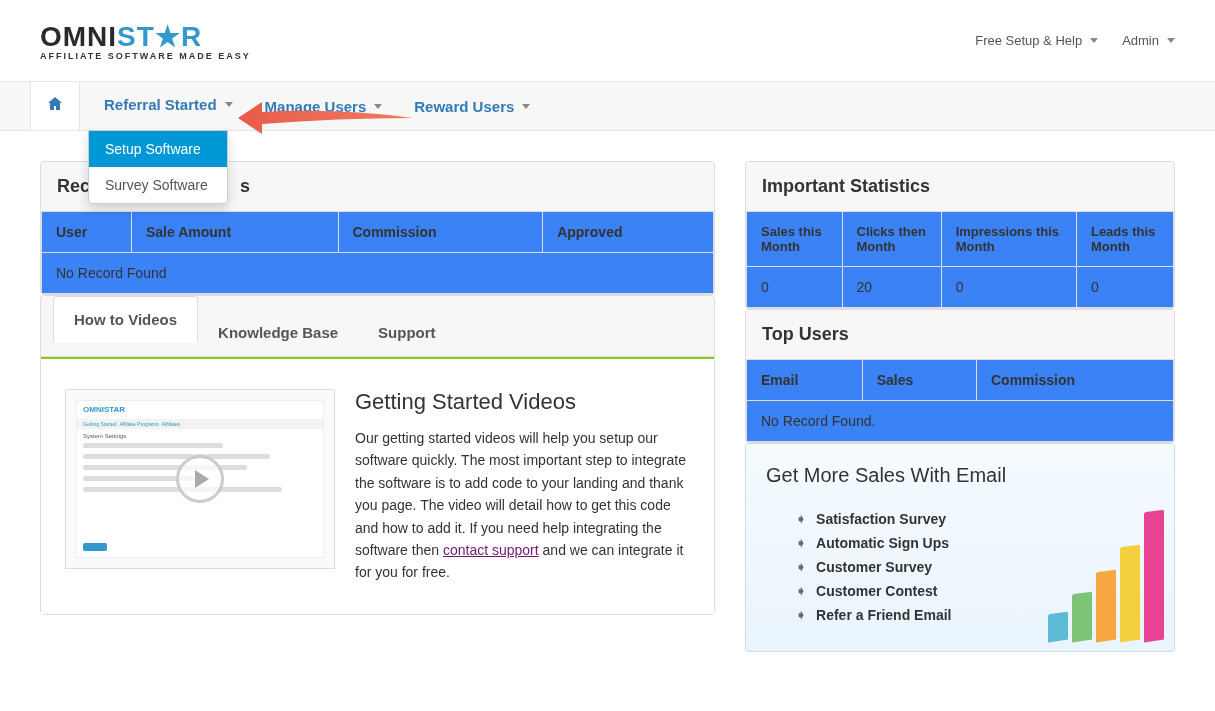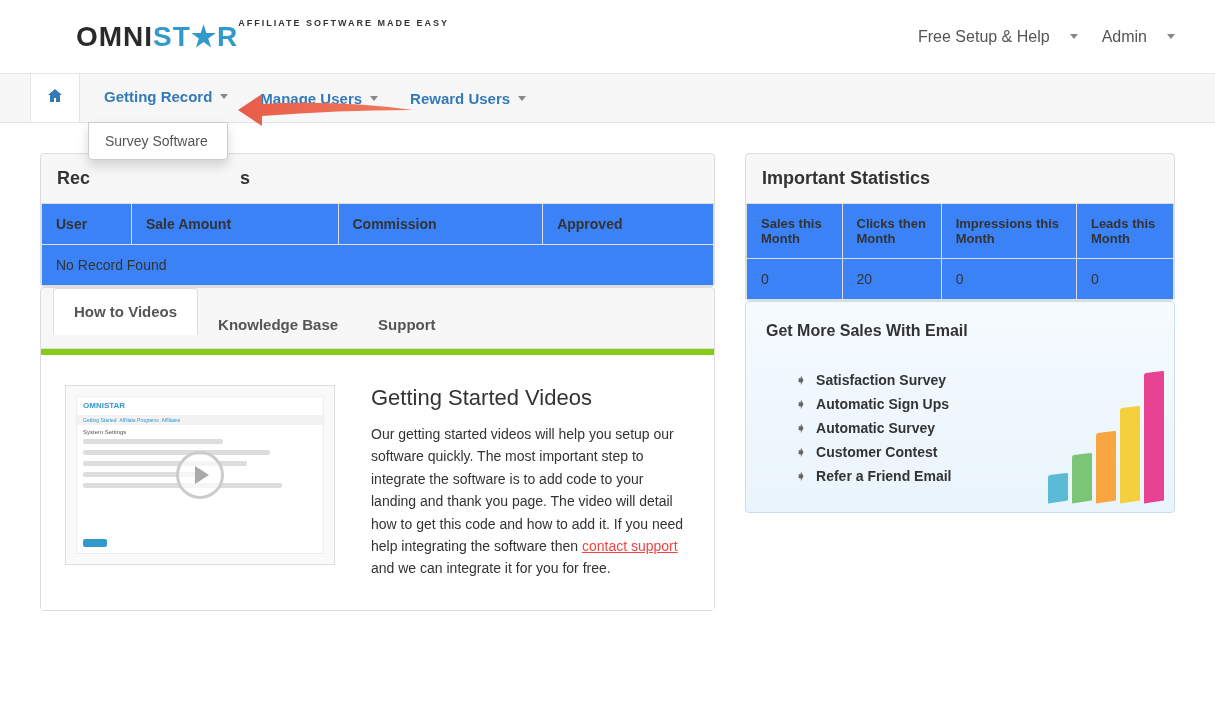--- a/index.html
+++ b/index.html
@@ -1,24 +1,24 @@
 <!DOCTYPE html>
 <html><head>
 <meta charset="utf-8">
 <style>
 * { box-sizing: border-box; margin: 0; padding: 0; }
 body { font-family: "Helvetica Neue", Helvetica, Arial, sans-serif; font-size: 14px; color: #333; background: #fff; width: 1215px; }
 .header { display: flex; justify-content: space-between; align-items: center; padding: 20px 40px; }
-.logo { display: flex; flex-direction: row; margin-left: 36px; }
+.logo { display: flex; flex-direction: column; }
 .logo-main { font-size: 28px; font-weight: 400; letter-spacing: 1px; color: #333; }
 .logo-main .omni { color: #2a2a2a; font-weight: 600; }
 .logo-main .star { color: #3399cc; font-weight: 600; }
 .logo-sub { font-size: 9px; letter-spacing: 2px; color: #333; font-weight: 600; margin-top: -2px; }
 .top-right { display: flex; gap: 24px; }
-.top-link { color: #555; font-size: 16px; cursor: pointer; display: flex; align-items: center; gap: 16px; text-align: center; }
+.top-link { color: #555; font-size: 13px; cursor: pointer; display: flex; align-items: center; gap: 4px; text-align: center; }
 .caret { display: inline-block; width: 0; height: 0; border-left: 4px solid transparent; border-right: 4px solid transparent; border-top: 5px solid #888; margin-left: 4px; }
 .navbar { background: #f7f7f7; border-top: 1px solid #e5e5e5; border-bottom: 1px solid #e5e5e5; padding: 0 30px; display: flex; align-items: stretch; position: relative; }
 .nav-home { background: #fff; border: 1px solid #e5e5e5; border-bottom: none; padding: 14px 16px; margin-top: -1px; margin-right: 8px; cursor: pointer; }
 .home-icon { color: #337ab7; font-size: 16px; }
 .nav-item { padding: 14px 16px; color: #337ab7; font-size: 15px; font-weight: 600; cursor: pointer; display: flex; align-items: center; gap: 4px; position: relative; }
 .dropdown-menu { position: absolute; top: 100%; left: 0; background: #fff; border: 1px solid #ccc; border-radius: 0 0 4px 4px; box-shadow: 0 6px 12px rgba(0,0,0,0.15); min-width: 140px; z-index: 10; }
 .dropdown-item { padding: 10px 16px; font-size: 14px; cursor: pointer; color: #555; font-weight: 400; }
 .dropdown-item.active { background: #0097d6; color: #fff; }
 .main { display: flex; gap: 30px; padding: 30px 40px; align-items: flex-start; }
 .col-left { flex: 1; }
@@ -27,37 +27,37 @@
 .panel-header { padding: 14px 16px; font-size: 18px; font-weight: 600; }
 .table { width: 100%; border-collapse: collapse; background: #3b82f6; }
 .table th, .table td { border: 1px solid #ddd; padding: 12px 14px; text-align: left; font-size: 14px; }
 .table th { font-weight: 600; }
 .tabs-panel { border: 1px solid #ddd; border-radius: 4px; background: #f7f7f7; position: relative; }
 .tabs { display: flex; border-bottom: 1px solid #ddd; }
 .tab { padding: 14px 20px; font-size: 15px; font-weight: 600; color: #555; cursor: pointer; }
 .tab.active { background: #fff; border: 1px solid #ddd; border-bottom: 1px solid #fff; margin-bottom: -1px; border-radius: 4px 4px 0 0; position: relative; top: -14px; margin-top: 0; }
 .tabs .tab:first-child.active { margin-left: 12px; margin-top: 0; }
 .tab-wrap { padding-top: 14px; }
-.tab-content { background: #fff; padding: 30px 24px; display: flex; gap: 36px; border-top: 6px solid #84cc16; }
+.tab-content { background: #fff; padding: 30px 24px; display: flex; gap: 20px; border-top: 2px solid #84cc16; }
 .video-thumb { width: 270px; height: 180px; border: 1px solid #ddd; background: #fafafa; position: relative; display: flex; align-items: center; justify-content: center; flex-shrink: 0; padding: 10px; }
 .video-inner { width: 100%; height: 100%; background: #fff; border: 1px solid #eee; position: relative; }
 .vinner-logo { position: absolute; top: 4px; left: 6px; font-size: 8px; font-weight: bold; color: #3399cc; }
 .vinner-nav { position: absolute; top: 18px; left: 0; right: 0; height: 10px; background: #f2f2f2; font-size: 5px; color: #3399cc; padding-left: 6px; line-height: 10px; }
 .vinner-body { position: absolute; top: 32px; left: 6px; right: 6px; bottom: 6px; }
 .vinner-line { height: 5px; background: #ddd; margin-bottom: 6px; border-radius: 2px; }
 .vinner-btn { position: absolute; bottom: 6px; left: 6px; width: 24px; height: 8px; background: #3399cc; border-radius: 2px; }
 .play-btn { position: absolute; width: 48px; height: 48px; border: 3px solid #ccc; border-radius: 50%; background: rgba(255,255,255,0.7); display: flex; align-items: center; justify-content: center; top: 50%; left: 50%; transform: translate(-50%, -50%); }
 .play-tri { width: 0; height: 0; border-left: 14px solid #aaa; border-top: 9px solid transparent; border-bottom: 9px solid transparent; margin-left: 4px; }
 .video-text h3 { font-size: 22px; font-weight: 400; margin-bottom: 12px; }
 .video-text p { font-size: 14px; line-height: 1.6; color: #333; }
-.video-text a { color: #ef4444; text-decoration: underline; cursor: pointer; }
+.video-text a { color: #701a75; text-decoration: underline; cursor: pointer; }
 .stats-table th { font-weight: 600; font-size: 13px; }
 .arrow-annotation { position: absolute; top: 18px; left: 150px; pointer-events: none; z-index: 20; }
 .promo { border: 1px solid #cde; border-radius: 4px; padding: 20px; background: linear-gradient(#f5fbff,#eaf4fc); position: relative; overflow: hidden; min-height: 200px; }
-.promo h3 { font-size: 16px; font-weight: 700; color: #333; margin-bottom: 32px; }
+.promo h3 { font-size: 20px; font-weight: 400; color: #333; margin-bottom: 24px; }
 .promo-item { display: flex; align-items: center; gap: 10px; font-size: 14px; font-weight: 600; color: #333; margin-bottom: 8px; margin-left: 30px; }
 .promo-arrow { font-size: 12px; color: #666; }
 .promo-chart { position: absolute; right: 10px; bottom: 10px; display: flex; align-items: flex-end; gap: 4px; }
 .promo-bar { width: 20px; border-radius: 2px 2px 0 0; transform: skewY(-8deg); }
 .nav-item-wrap { position: relative; }
 </style>
 </head>
 <body>
 
 <div class="header">
@@ -80,24 +80,25 @@
 <div class="navbar">
   <div class="nav-home">
     <span class="home-icon">
       <svg width="16" height="16" viewBox="0 0 16 16">
           <path fill="#337ab7" d="M8 1l7 6h-2v7h-4v-4H7v4H3V7H1z"></path>
         </svg>
     </span>
   </div>
   <div class="nav-item-wrap">
     <div class="nav-item">
-        <span>Getting Record</span>
+        <span>Referral Started</span>
         <span class="caret"></span>
       </div>
     <div class="dropdown-menu">
+      <div class="dropdown-item active">Setup Software</div>
       <div class="dropdown-item">Survey Software</div>
     </div>
     <svg class="arrow-annotation" width="180" height="40" viewBox="0 0 180 40">
       <defs>
           <linearGradient id="ag" x1="0" x2="1">
             <stop offset="0" stop-color="#e85c4a"></stop>
             <stop offset="1" stop-color="#f07b5e"></stop>
           </linearGradient>
         </defs>
       <path d="M 0 18 L 24 2 L 24 12 Q 100 8 175 18 Q 100 18 24 24 L 24 34 Z" fill="url(#ag)"></path>
@@ -185,34 +186,51 @@
             <tr>
           <td>0</td>
           <td>20</td>
           <td>0</td>
           <td>0</td>
         </tr>
           </tbody>
       </table>
     </div>
 
+    <div class="panel">
+      <div class="panel-header">Top Users</div>
+      <table class="table">
+        <thead>
+            <tr>
+          <th>Email</th>
+          <th>Sales</th>
+          <th>Commission</th>
+        </tr>
+          </thead>
+        <tbody>
+            <tr>
+              <td colspan="3">No Record Found.</td>
+            </tr>
+          </tbody>
+      </table>
+    </div>
 
     <div class="promo">
       <h3>Get More Sales With Email</h3>
       <div class="promo-item">
           <span class="promo-arrow">➧</span>
           <span>Satisfaction Survey</span>
         </div>
       <div class="promo-item">
           <span class="promo-arrow">➧</span>
           <span>Automatic Sign Ups</span>
         </div>
       <div class="promo-item">
           <span class="promo-arrow">➧</span>
-          <span>Automatic Survey</span>
+          <span>Customer Survey</span>
         </div>
       <div class="promo-item">
           <span class="promo-arrow">➧</span>
           <span>Customer Contest</span>
         </div>
       <div class="promo-item">
           <span class="promo-arrow">➧</span>
           <span>Refer a Friend Email</span>
         </div>
       <div class="promo-chart">

